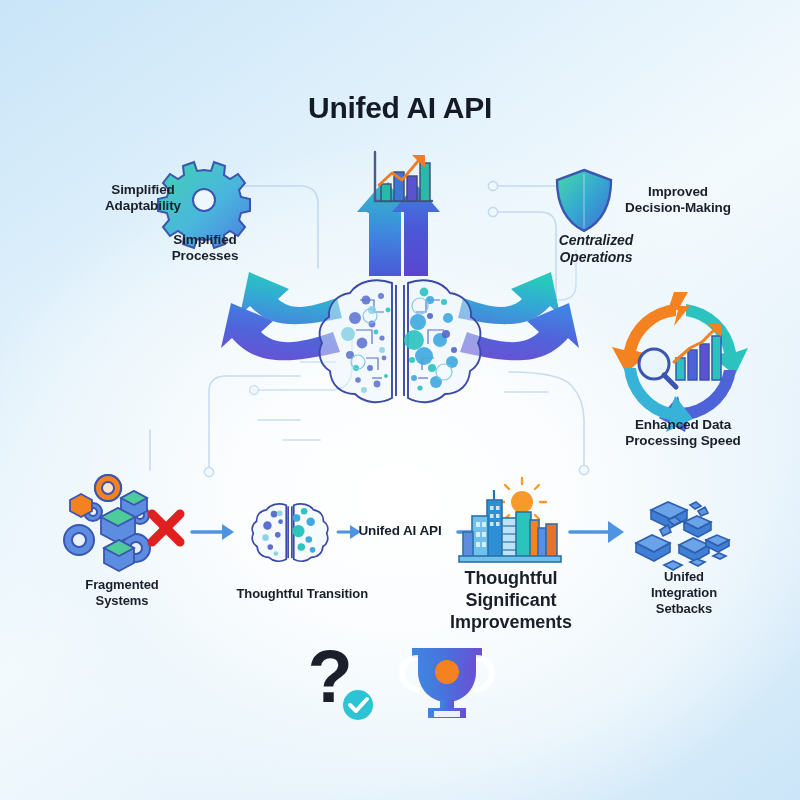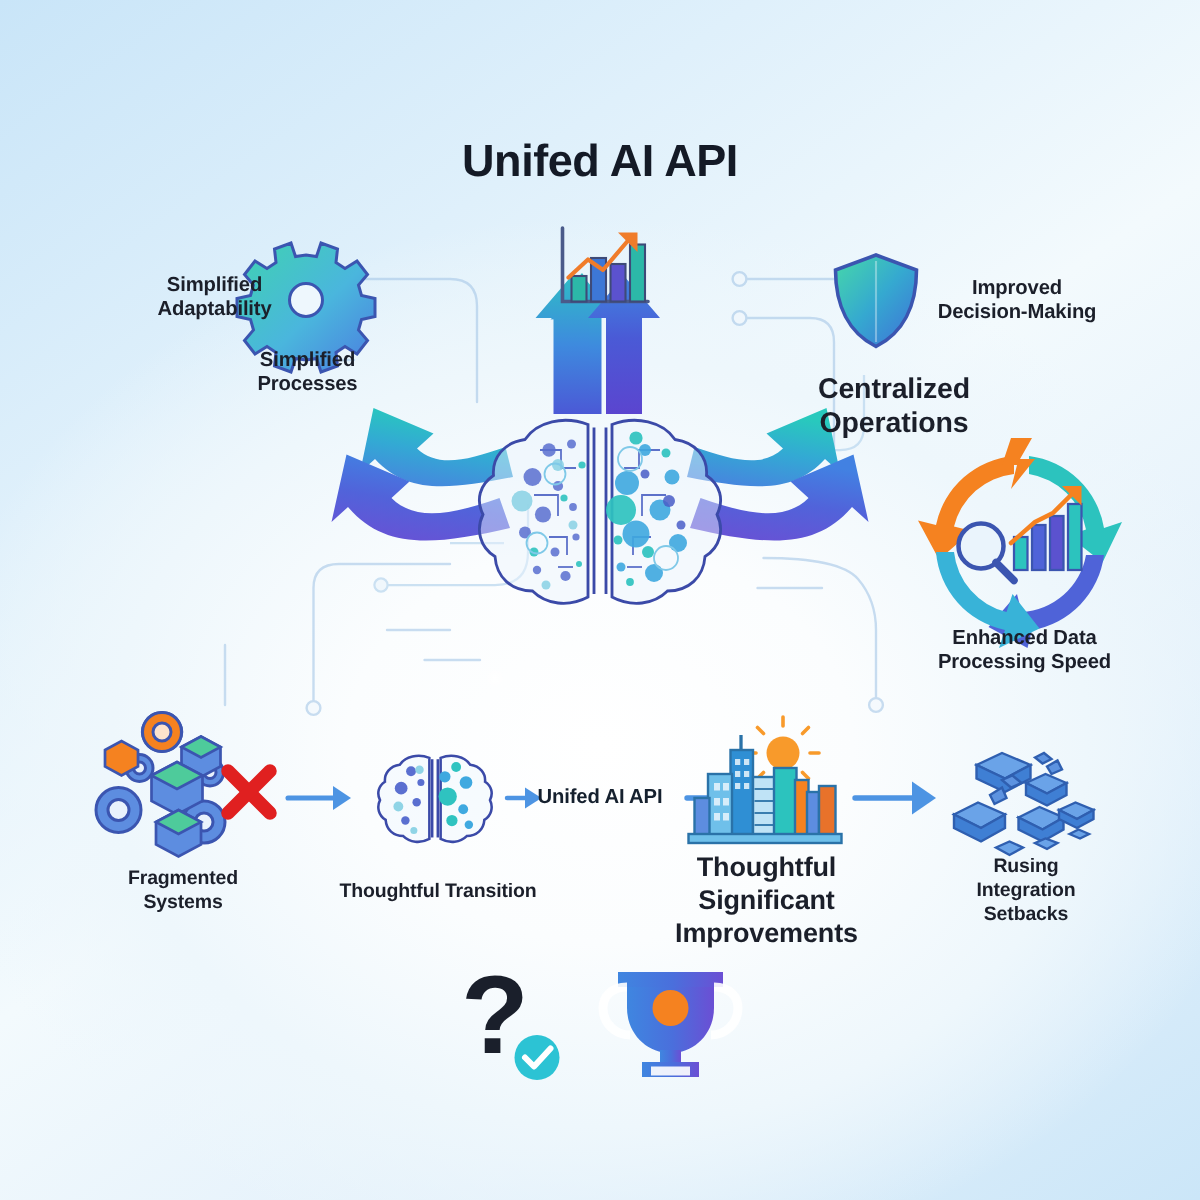--- a/index.html
+++ b/index.html
@@ -21,25 +21,25 @@
     text-align:center;line-height:1.22;letter-spacing:-0.1px;
     white-space:pre-line;
   }
   #title{
     position:absolute;left:0;top:91px;width:800px;text-align:center;
     font-size:30px;font-weight:700;color:#141a26;letter-spacing:-0.3px;
   }
   .l-simp-adapt{left:78px;top:182px;width:130px;font-size:13.5px;}
   .l-simp-proc {left:140px;top:232px;width:130px;font-size:13.5px;}
   .l-improved  {left:608px;top:184px;width:140px;font-size:13.5px;text-align:center;}
-  .l-central   {left:536px;top:248px;width:120px;font-size:19px;}
+  .l-central   {left:536px;top:232px;width:120px;font-size:14px;font-style:italic;}
   .l-enhanced  {left:608px;top:417px;width:150px;font-size:13.5px;}
 
   .l-frag      {left:56px;top:577px;width:132px;font-size:13px;}
-  .l-thought   {left:216px;top:586px;width:152px;font-size:13px;}
+  .l-thought   {left:216px;top:586px;width:152px;font-size:13px;text-align:right;}
   .l-signif    {left:448px;top:568px;width:126px;font-size:18px;}
   .l-rusing    {left:622px;top:569px;width:124px;font-size:13px;}
   .l-api-arrow {left:346px;top:523px;width:108px;font-size:13.5px;color:#15202e;}
 </style>
 </head>
 <body>
 
 <div id="stage">
 
   <svg class="svglayer" viewBox="0 0 800 800">
@@ -420,17 +420,17 @@
 Operations</div>
   <div class="lbl l-enhanced">Enhanced Data
 Processing Speed</div>
 
   <div class="lbl l-frag">Fragmented
 Systems</div>
   <div class="lbl l-thought">Thoughtful Transition</div>
   <div class="lbl l-signif">Thoughtful
 Significant
 Improvements</div>
-  <div class="lbl l-rusing">Rusing
+  <div class="lbl l-rusing">Unifed
 Integration
 Setbacks</div>
   <div class="lbl l-api-arrow">Unifed AI API</div>
 </div>
 
 </body></html>

